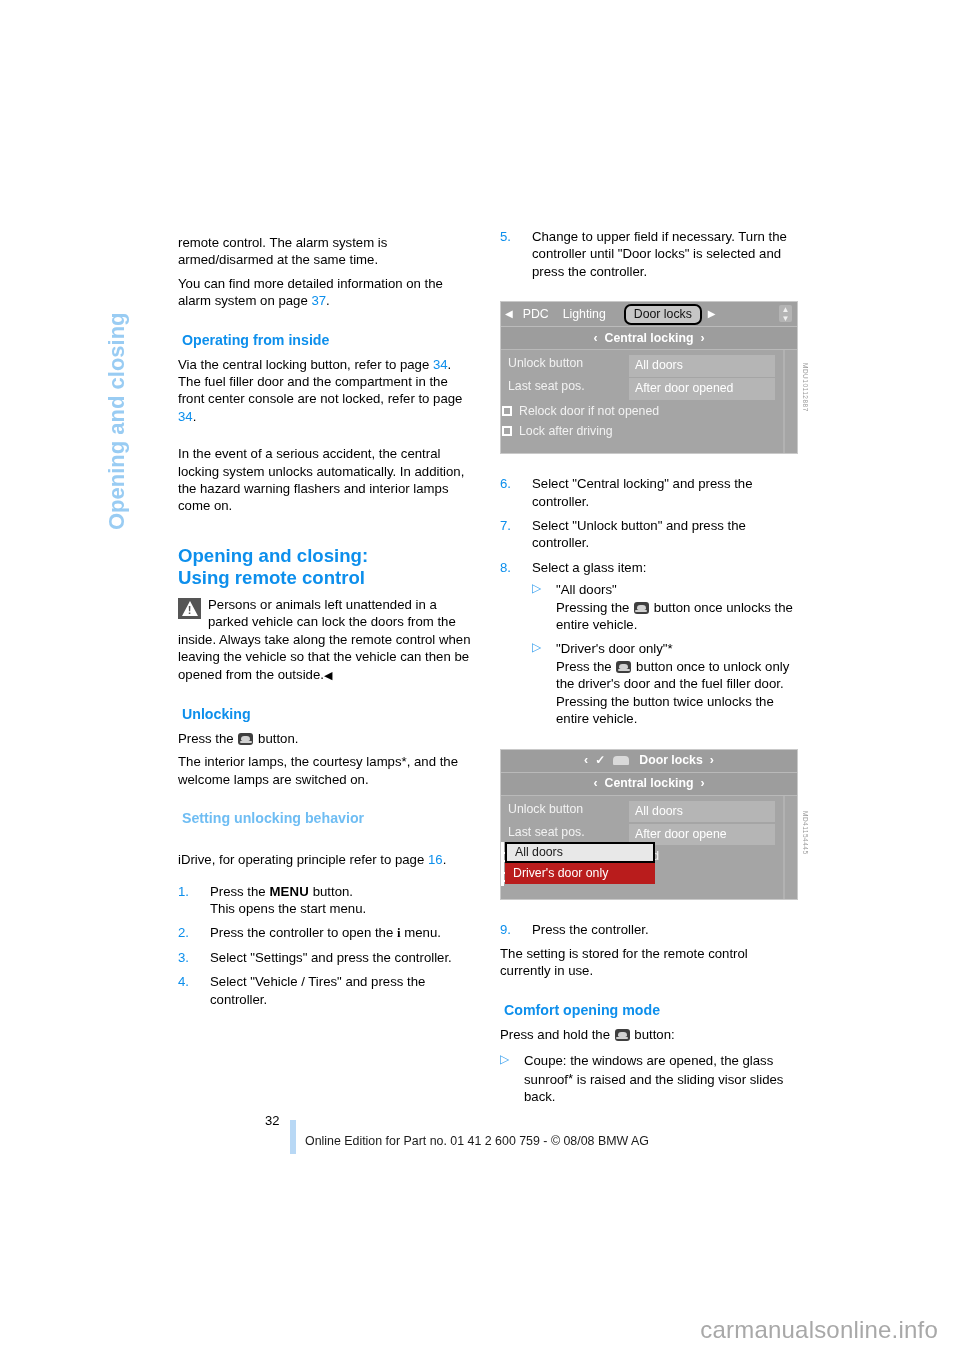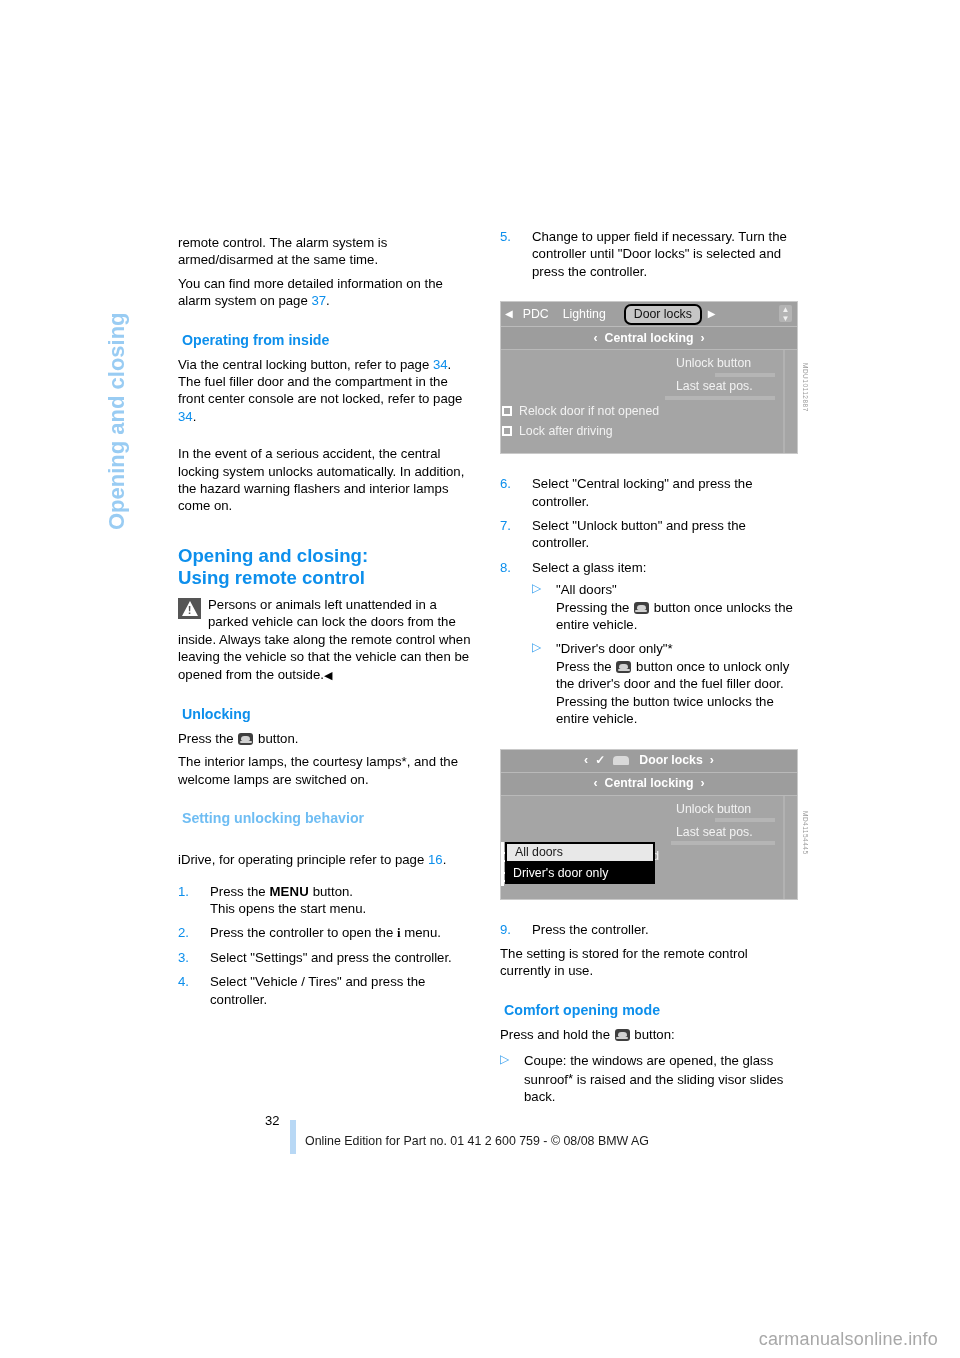--- a/index.html
+++ b/index.html
@@ -225,24 +225,23 @@
     color: #ffffff;
   }
   .idrive .body {
     padding: 5px 0 10px 0;
     background: #a5a5a5;
     min-height: 88px;
     position: relative;
   }
   .idrive .row {
     display: flex;
-    align-items: flex-end;
+    align-items: flex-start;
     height: 21px;
     margin-bottom: 2px;
-    flex-direction: column;
   }
   .idrive .rlabel {
     width: 128px;
     padding-left: 7px;
     color: #f2f2f2;
     box-sizing: border-box;
   }
   .idrive .rvalue {
     flex: 1;
     background: #b5b5b5;
@@ -305,21 +304,21 @@
     box-sizing: border-box;
     white-space: nowrap;
   }
   .popup .opt.hi {
     background: #e8e8e8;
     border: 2px solid #000000;
     line-height: 17px;
     font-weight: normal;
   }
   .popup .opt.dim {
-    background: #000000;
+    background: #b91c1c;
     color: #ffffff;
   }
   .popup-sidebar {
     position: absolute;
     left: 0;
     top: 46px;
     width: 3px;
     height: 44px;
     background: #ffffff;
     z-index: 6;
@@ -360,22 +359,22 @@
     position: absolute;
     left: 305px;
     top: 1134px;
     font-size: 12.4px;
     color: #1a1a1a;
     white-space: nowrap;
   }
   .watermark {
     position: absolute;
     right: 22px;
-    bottom: 8px;
-    font-size: 18px;
+    bottom: 14px;
+    font-size: 24px;
     color: #a8a8a8;
     letter-spacing: 0.2px;
   }
 </style>
 </head>
 <body>
 
 <div class="chapter-tab-wrap">
   <div style="font-size:22px;font-weight:bold;color:#99ccf3;white-space:nowrap;">Opening and closing</div>
 </div>

